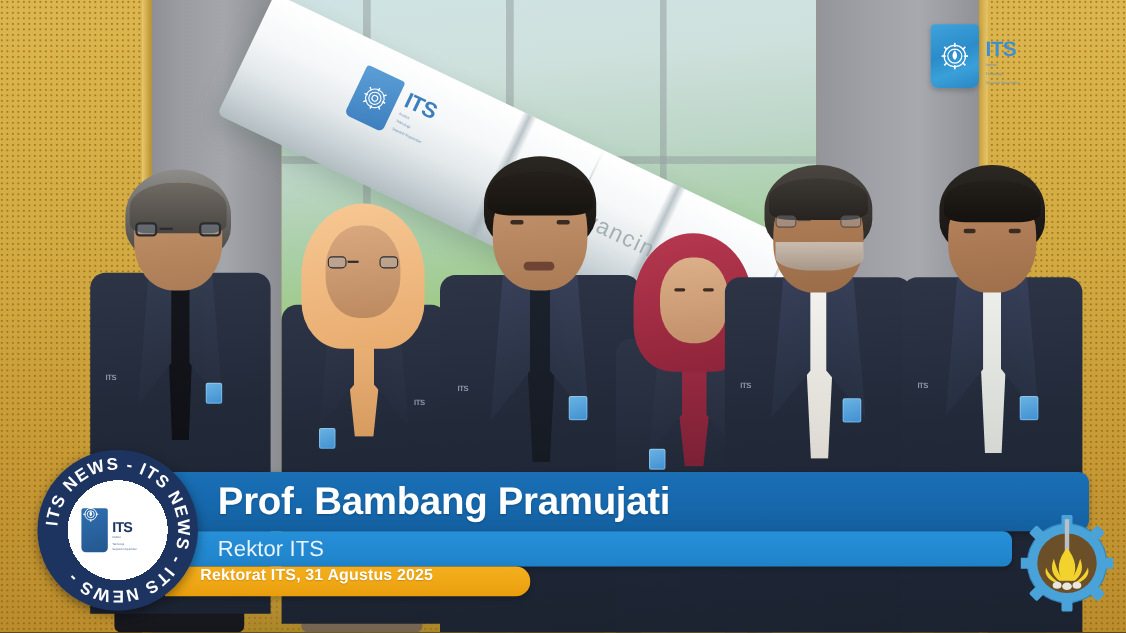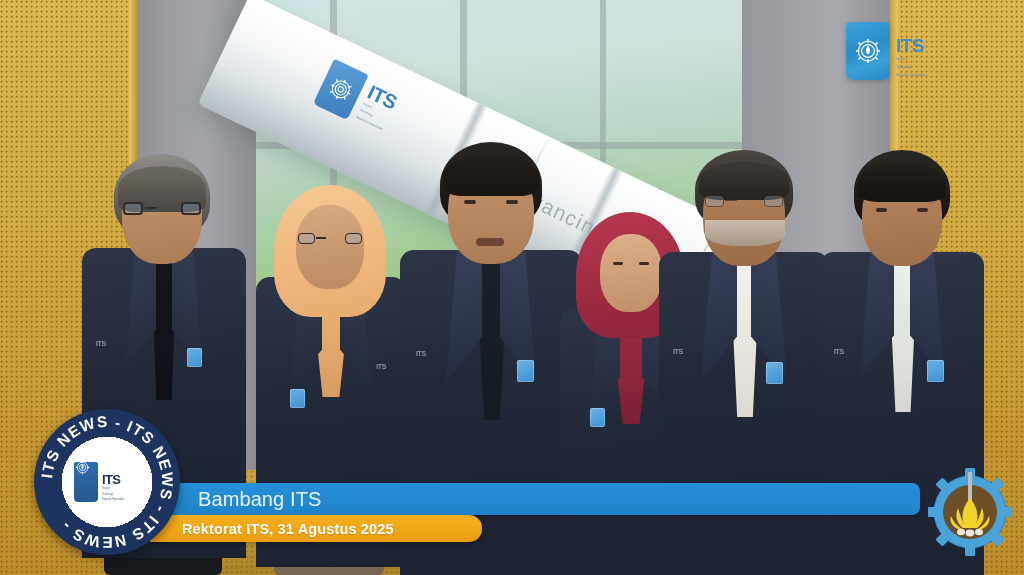--- a/index.html
+++ b/index.html
@@ -183,21 +183,21 @@
     box-shadow:0 2px 5px rgba(0,0,0,.22);
   }
   .lt-role span{
     padding-left:48px; color:#eaf4fc; font-size:20px; font-weight:400;
     letter-spacing:.1px; white-space:nowrap;
   }
   .lt-date{
     position:absolute; left:150px; top:515px; width:332px; height:27px;
     background:linear-gradient(180deg,#f4ae1d 0%,#efa614 60%,#e89d0c 100%);
     border-radius:0 13px 13px 0;
-    display:flex; align-items:center;
+    display:flex; align-items:flex-start;
     box-shadow:0 2px 5px rgba(0,0,0,.22);
   }
   .lt-date span{
     padding-left:32px; color:#ffffff; font-size:14.5px; font-weight:700;
     letter-spacing:.15px; white-space:nowrap;
     text-shadow:0 1px 1px rgba(140,90,0,.35);
   }
 
   
   .badge{
@@ -413,22 +413,25 @@
       <div class="patch" style="right:40px;top:108px;width:17px;height:22px"></div>
     </div>
     <div class="hair" style="left:36px;top:0;width:96px;height:82px;background:linear-gradient(180deg,#2b2722,#151210)"></div>
     <div class="head" style="left:44px;top:18px;width:80px;height:98px;background:linear-gradient(175deg,#bb8860,#9e6f4b)"></div>
     <div style="position:absolute;left:40px;top:14px;width:88px;height:38px;background:linear-gradient(180deg,#231f1b,#14110e);border-radius:48% 48% 22% 22%"></div>
     <div style="position:absolute;left:58px;top:58px;width:11px;height:4px;border-radius:3px;background:#3a2c22"></div>
     <div style="position:absolute;right:58px;top:58px;width:11px;height:4px;border-radius:3px;background:#3a2c22"></div>
   </div>
 
 
+  <div class="lt-name">
+    <span>Prof. Bambang Pramujati</span>
+  </div>
   <div class="lt-role">
-    <span>Bambang ITS</span>
+    <span>Rektor ITS</span>
   </div>
   <div class="lt-date">
     <span>Rektorat ITS, 31 Agustus 2025</span>
   </div>
 
   <div class="badge">
     <svg viewBox="0 0 146 146" width="146" height="146" aria-hidden="true">
       <defs>
         <path id="ringpath" d="M 73,73 m -55,0 a 55,55 0 1,1 110,0 a 55,55 0 1,1 -110,0"></path>
       </defs>

